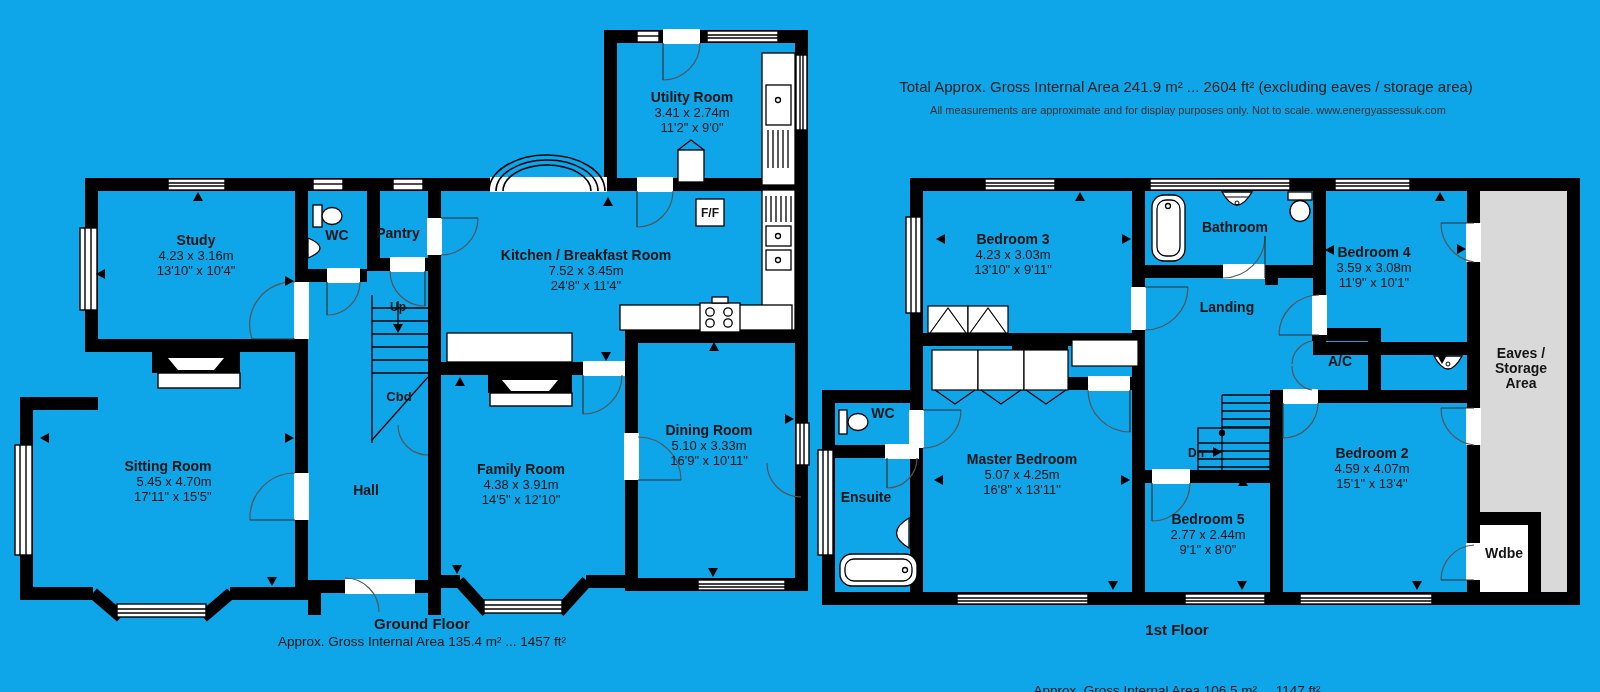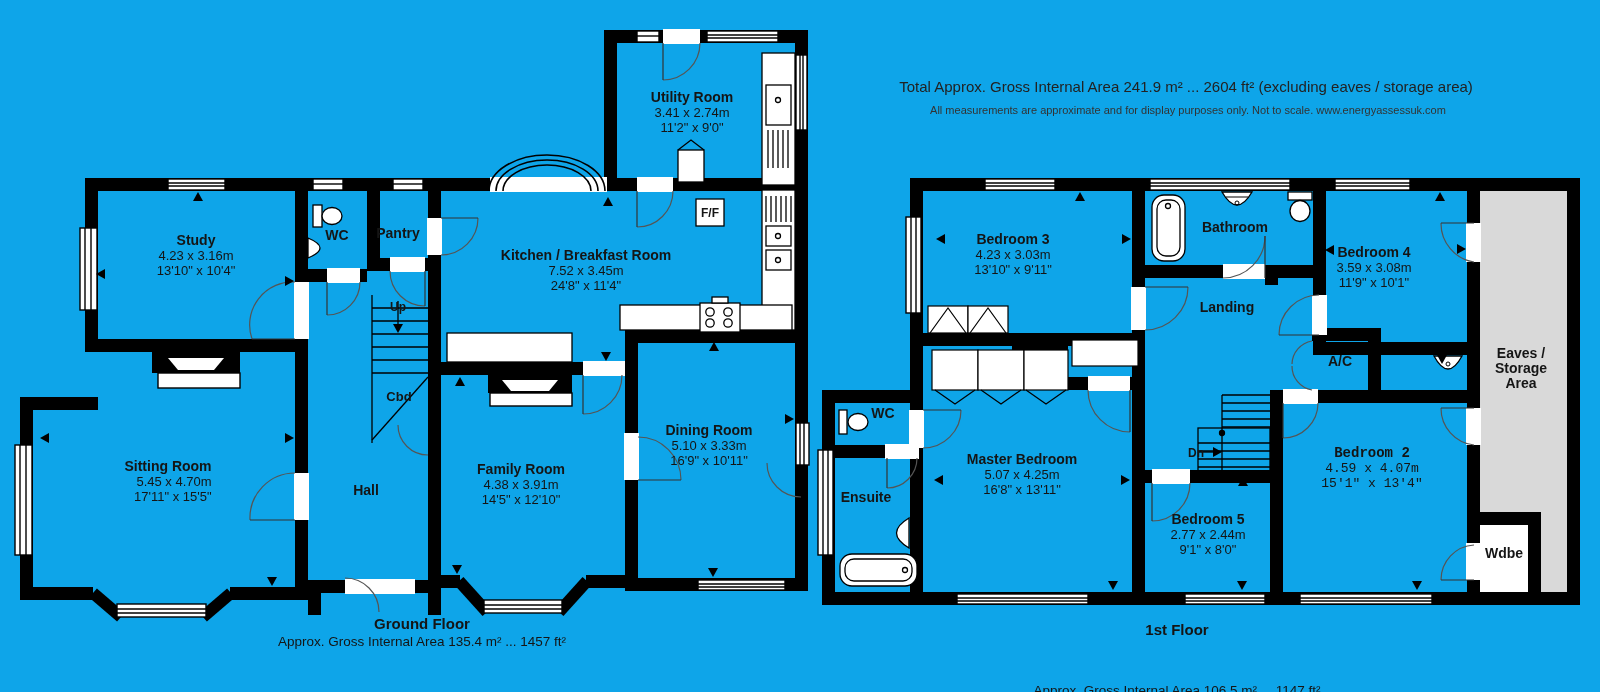--- a/index.html
+++ b/index.html
@@ -488,21 +488,21 @@
     <span class="dim">16'8" x 13'11"</span>
   </div>
   <div class="lbl" style="left:866px;top:490px;">
     <span class="rn">Ensuite</span>
   </div>
   <div class="lbl" style="left:1208px;top:512px;">
     <span class="rn">Bedroom 5</span>
     <span class="dim">2.77 x 2.44m</span>
     <span class="dim">9'1" x 8'0"</span>
   </div>
-  <div class="lbl" style="left:1372px;top:446px;font-family:Liberation Mono, monospace;">
+  <div class="lbl" style="left:1372px;top:446px;">
     <span class="rn">Bedroom 2</span>
     <span class="dim">4.59 x 4.07m</span>
     <span class="dim">15'1" x 13'4"</span>
   </div>
   <div class="lbl" style="left:1504px;top:546px;">
     <span class="rn">Wdbe</span>
   </div>
   <div class="lbl sm" style="left:1184px;top:446px;margin-left:12px;">Dn</div>
   <div class="lbl floor-name" style="left:1177px;top:622px;">1st Floor</div>
   <div class="lbl floor-area" style="left:1177px;top:639px;margin-top:44px;">Approx. Gross Internal Area 106.5 m² ... 1147 ft²</div>

